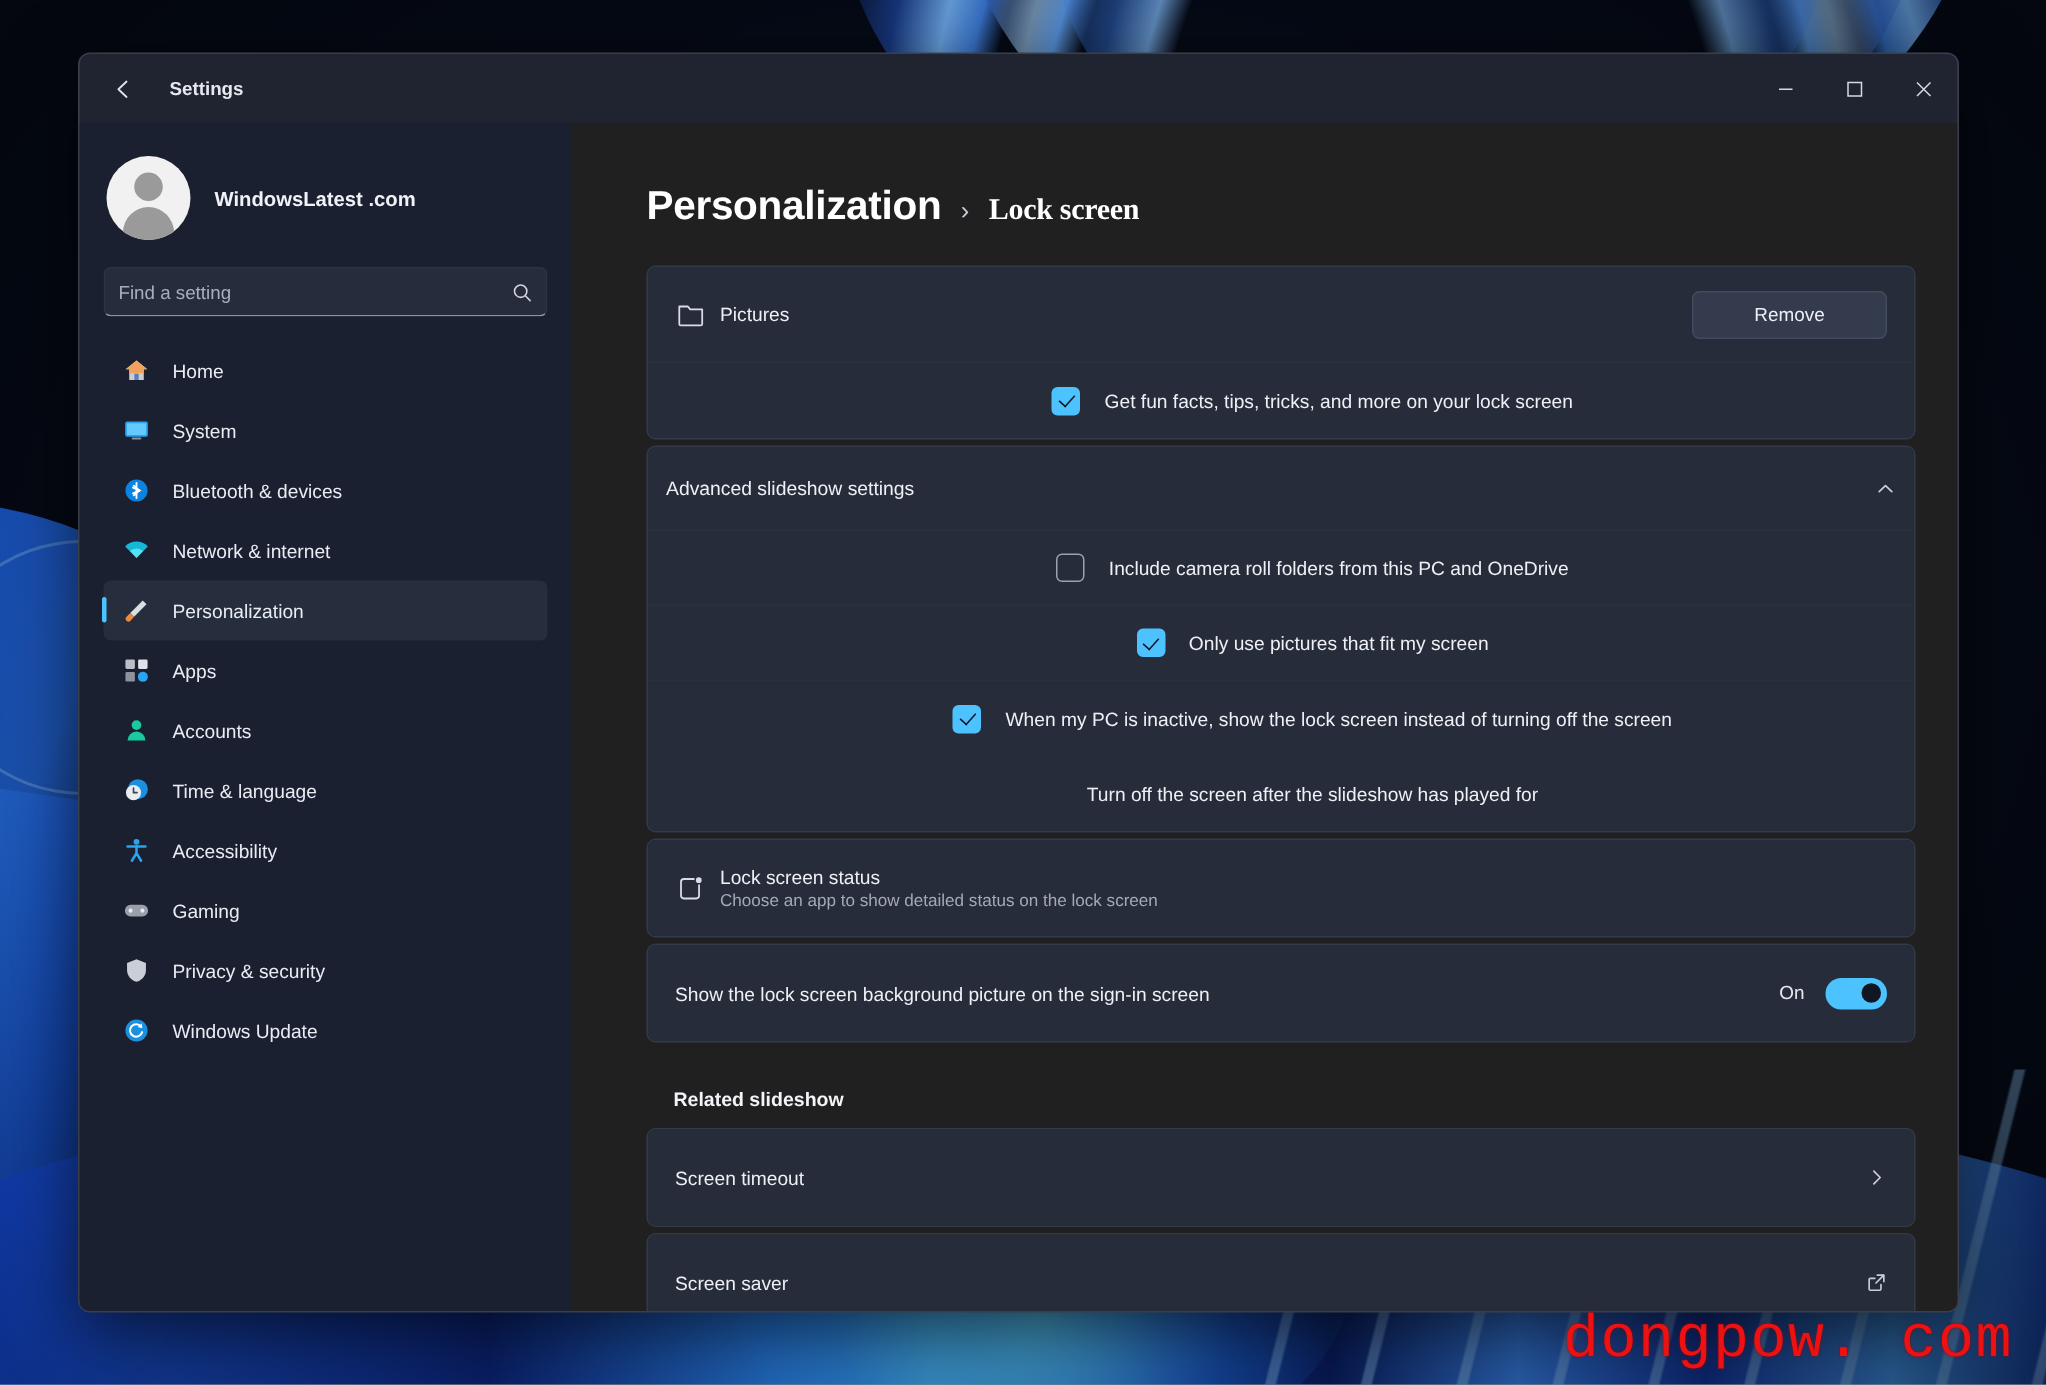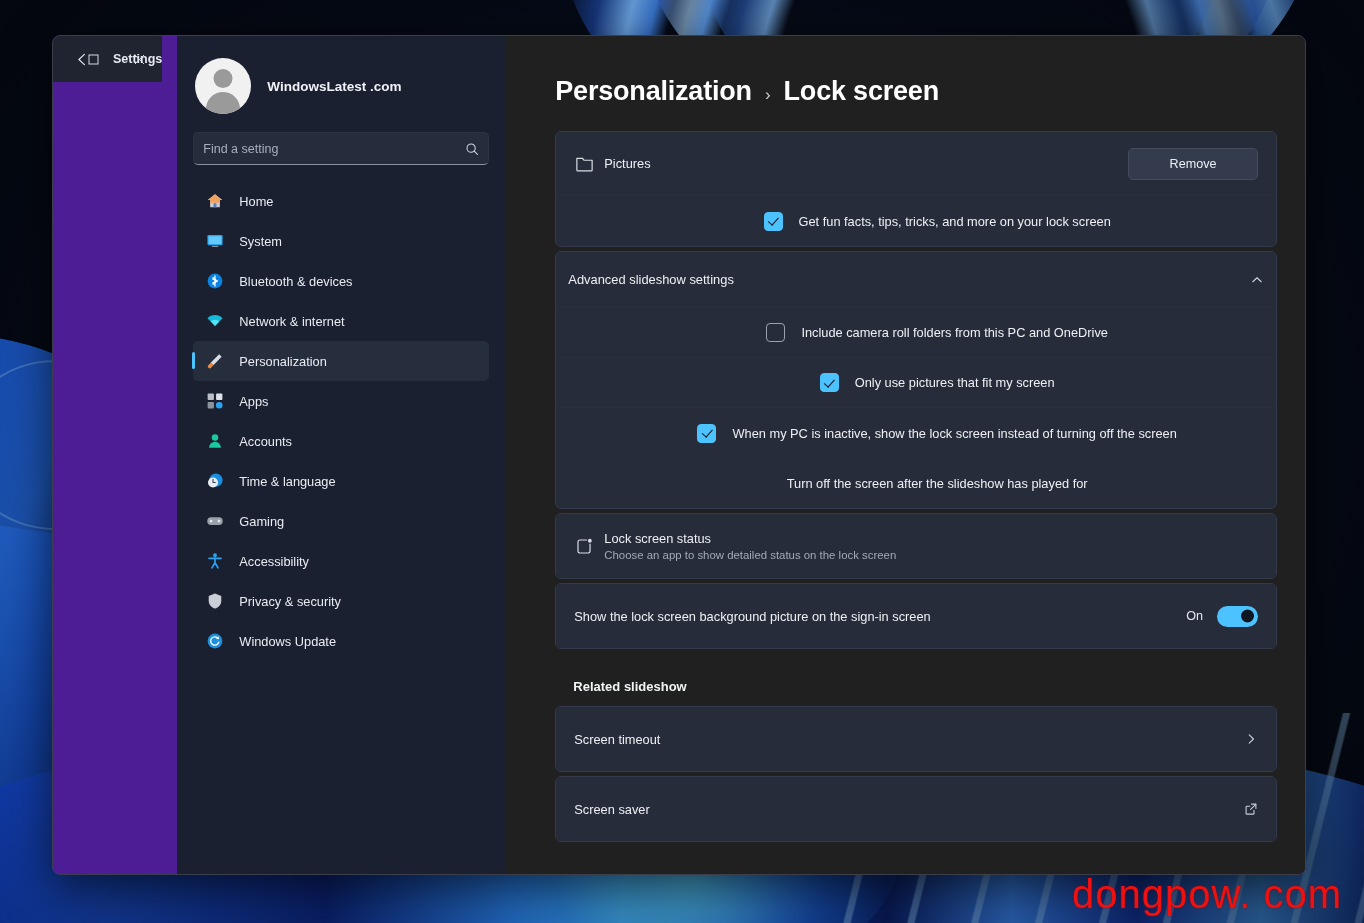--- a/index.html
+++ b/index.html
@@ -88,39 +88,38 @@
     border-radius: 40% 0 0 0;
   }
   .wp-vignette {
     inset: 0; width: 1364px; height: 923px;
     background: radial-gradient(ellipse at 50% 45%, rgba(0,0,0,0) 40%, rgba(0,0,0,0.45) 100%);
   }
 
   
   #watermark {
     position: absolute; right: 22px; bottom: 6px;
-    font-family: Liberation Sans, sans-serif;
+    font-family: Liberation Mono, monospace;
     font-size: 40px; color: #ee1111;
     letter-spacing: 1px;
     text-shadow: 0 0 2px rgba(150,0,0,0.8);
     z-index: 60;
   }
 
   
   #settings-window {
     position: absolute; left: 52px; top: 35px;
     width: 1254px; height: 840px;
     background: #4c1d95;
     border: 1px solid #3a3f4b;
     border-radius: 8px;
     overflow: hidden;
-    display: flex; flex-direction: row;
+    display: flex; flex-direction: column;
     box-shadow: 0 14px 48px rgba(0,0,0,0.65);
     z-index: 20;
-    gap: 15px;
   }
 
   
   #titlebar {
     height: 46px; flex: 0 0 46px;
     background: #1f2430;
     display: flex; align-items: center;
     position: relative;
   }
   #back-button {
@@ -194,21 +193,21 @@
   #main {
     flex: 1; min-width: 0; padding: 0 28px 0 50px;
     overflow: hidden; position: relative; background: #202020;
   }
   #breadcrumb {
     display: flex; align-items: baseline; gap: 13px;
     padding: 40px 0 24px 0;
   }
   #crumb-parent { font-size: 27px; color: #ffffff; font-weight: 600; letter-spacing: -0.2px; }
   #crumb-sep { font-size: 17px; color: #c6ccd8; }
-  #crumb-current { font-size: 27px; color: #ffffff; font-weight: 600; letter-spacing: -0.2px; }
+  #crumb-current { font-size: 20px; color: #ffffff; font-weight: 600; letter-spacing: -0.2px; font-family: Liberation Serif, serif; }
 
   .card {
     background: #272c3a; border: 1px solid #333a4a;
     border-radius: 6px; overflow: hidden; margin-bottom: 4px;
   }
   .row {
     min-height: 50px; display: flex; align-items: center;
     padding: 0 18px; background: #272c3a;
     border-bottom: 1px solid #31374866;
     justify-content: center;
@@ -403,35 +402,35 @@
                   <circle cx="11" cy="9" r="7.4" fill="#1b8fe0"></circle>
                   <circle cx="7.8" cy="11.6" r="5.6" fill="#e8edf2"></circle>
                   <path d="M7.8 8.2 V11.6 H10.4" fill="none" stroke="#3c4350" stroke-width="1.2" stroke-linecap="round"></path>
                 </svg>
               </span>
               <span class="nav-label">Time &amp; language</span>
             </div>
             <div class="nav-item">
               <span class="nav-icon">
                 <svg width="18" height="18" viewBox="0 0 20 20">
+                  <circle cx="10" cy="3.6" r="2.2" fill="#2aa3f0"></circle>
+                  <path d="M3.4 7 h13.2 M10 6.6 V12 M10 12 L6.6 17.6 M10 12 L13.4 17.6" stroke="#2aa3f0" stroke-width="1.9" stroke-linecap="round" fill="none"></path>
+                </svg>
+              </span>
+              <span class="nav-label">Accessibility</span>
+            </div>
+            <div class="nav-item">
+              <span class="nav-icon">
+                <svg width="18" height="18" viewBox="0 0 20 20">
                   <rect x="1.4" y="5.8" width="17.2" height="8.6" rx="4.3" fill="#9aa0aa"></rect>
                   <circle cx="5.6" cy="10.1" r="1.5" fill="#e8ebf0"></circle>
                   <circle cx="14.4" cy="10.1" r="1.5" fill="#e8ebf0"></circle>
                 </svg>
               </span>
               <span class="nav-label">Gaming</span>
-            </div>
-            <div class="nav-item">
-              <span class="nav-icon">
-                <svg width="18" height="18" viewBox="0 0 20 20">
-                  <circle cx="10" cy="3.6" r="2.2" fill="#2aa3f0"></circle>
-                  <path d="M3.4 7 h13.2 M10 6.6 V12 M10 12 L6.6 17.6 M10 12 L13.4 17.6" stroke="#2aa3f0" stroke-width="1.9" stroke-linecap="round" fill="none"></path>
-                </svg>
-              </span>
-              <span class="nav-label">Accessibility</span>
             </div>
             <div class="nav-item">
               <span class="nav-icon">
                 <svg width="18" height="18" viewBox="0 0 20 20">
                   <path d="M10 1.6 L17 4.4 v5.2 c0 4.6 -3.2 7.6 -7 8.8 -3.8 -1.2 -7 -4.2 -7 -8.8 V4.4 Z" fill="#c9ced7"></path>
                 </svg>
               </span>
               <span class="nav-label">Privacy &amp; security</span>
             </div>
             <div class="nav-item">

